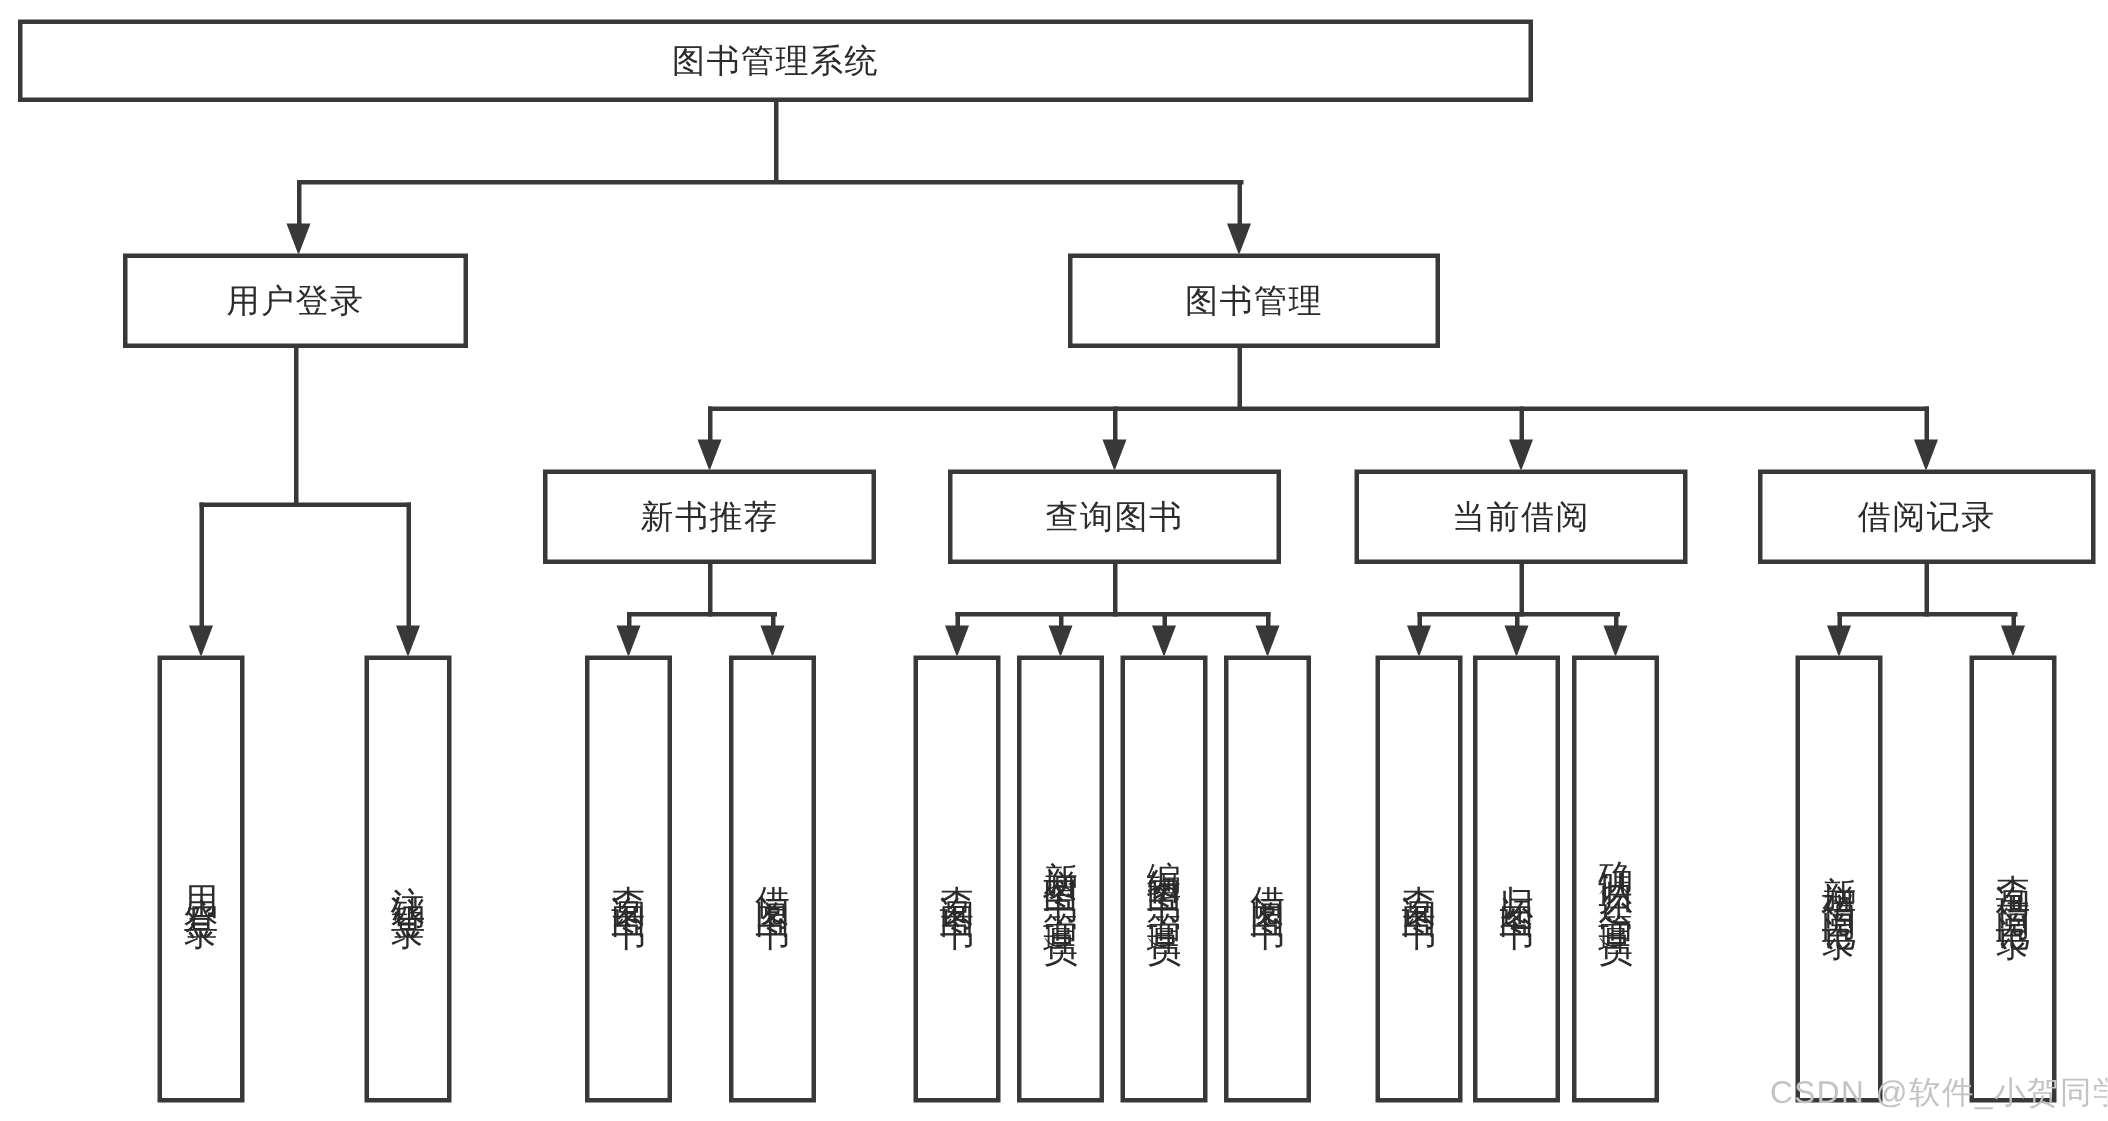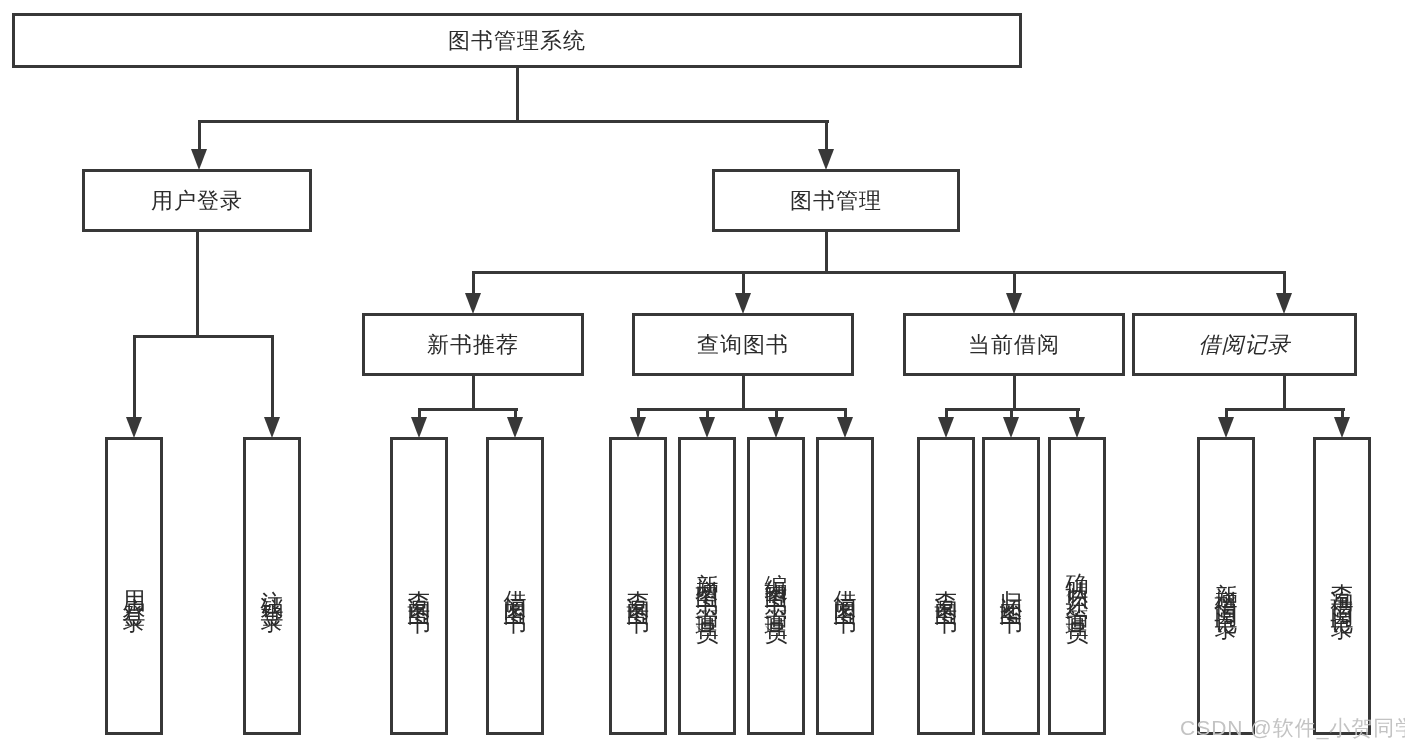--- a/index.html
+++ b/index.html
@@ -62,21 +62,21 @@
   <div class="vl" style="left:742px;top:271px;height:24px;"></div>
   <div class="tri" style="left:735px;top:293px;"></div>
   <div class="vl" style="left:1013px;top:271px;height:24px;"></div>
   <div class="tri" style="left:1006px;top:293px;"></div>
   <div class="vl" style="left:1283px;top:271px;height:24px;"></div>
   <div class="tri" style="left:1276px;top:293px;"></div>
 
   <div class="box" style="left:362px;top:313px;width:222px;height:63px;">新书推荐</div>
   <div class="box" style="left:632px;top:313px;width:222px;height:63px;">查询图书</div>
   <div class="box" style="left:903px;top:313px;width:222px;height:63px;">当前借阅</div>
-  <div class="box" style="left:1132px;top:313px;width:225px;height:63px;font-style:italic;">借阅记录</div>
+  <div class="box" style="left:1172px;top:313px;width:225px;height:63px;">借阅记录</div>
 
   <div class="vl" style="left:472px;top:376px;height:35px;"></div>
   <div class="hl" style="left:418px;top:408px;width:100px;"></div>
   <div class="vl" style="left:418px;top:408px;height:11px;"></div>
   <div class="tri" style="left:411px;top:417px;"></div>
   <div class="vl" style="left:514px;top:408px;height:11px;"></div>
   <div class="tri" style="left:507px;top:417px;"></div>
 
   <div class="vl" style="left:742px;top:376px;height:35px;"></div>
   <div class="hl" style="left:637px;top:408px;width:210px;"></div>

